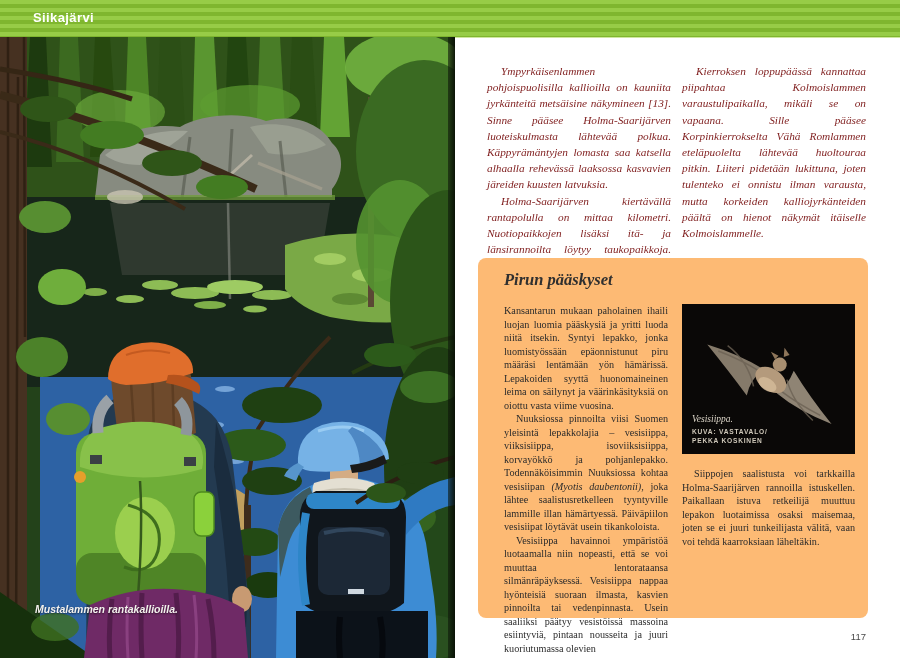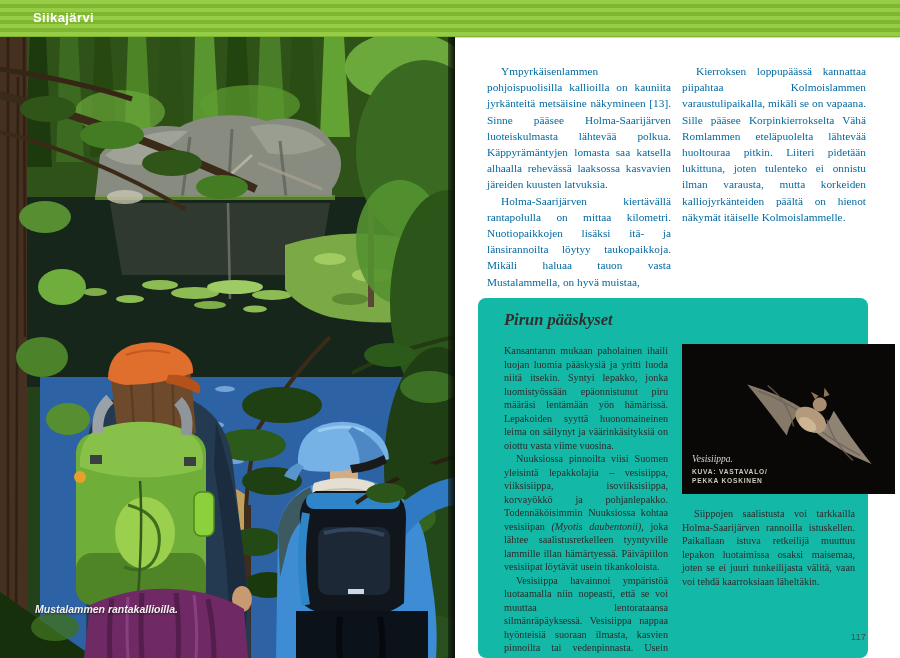--- a/index.html
+++ b/index.html
@@ -18,37 +18,37 @@
   .photo-wrap svg{display:block;}
   .photo-caption{position:absolute;left:35px;top:566px;color:#f4f2ee;
           font-family:"Liberation Sans", sans-serif;font-style:italic;font-weight:bold;font-size:10.5px;
           text-shadow:0 1px 2px rgba(0,0,0,.55);}
   .pagenum-left{position:absolute;left:31px;top:596px;color:#efeeea;
           font-family:"Liberation Sans", sans-serif;font-size:9.5px;text-shadow:0 1px 2px rgba(0,0,0,.5);margin-top:44px;}
   .gutter{position:absolute;left:449px;top:37px;width:6px;height:621px;
           background:linear-gradient(to right,rgba(10,18,6,0),rgba(8,14,5,.85));}
 
   
-  .col{position:absolute;top:63px;color:#0369a1;}
+  .col{position:absolute;top:63px;color:#7f1d1d;font-style:italic;}
   .col p{margin:0;font-size:11.3px;line-height:16.2px;text-align:justify;}
   .col p.indent{text-indent:14px;}
   .col1{left:487px;width:184px;}
   .col2{left:682px;width:184px;}
 
   
   .infobox{position:absolute;left:478px;top:258px;width:390px;height:360px;
-           background:#14b8a6;border-radius:8px;margin-top:40px;}
+           background:#fdba74;border-radius:8px;}
   .infobox h2{position:absolute;left:26px;top:12px;margin:0;color:#2f2f2f;
            font-family:"Liberation Serif", serif;font-style:italic;font-weight:bold;font-size:16.5px;}
   .box-col{position:absolute;top:46px;color:#2b2b2b;}
   .box-col p{margin:0;font-size:10.2px;line-height:13.5px;text-align:justify;}
   .box-col p.indent{text-indent:12px;}
   .box-col1{left:26px;width:164px;}
   .box-col2{left:204px;width:173px;}
-  .bat-figure{position:relative;width:173px;height:150px;margin:0 0 13px 0;background:#0a0807;padding-left:40px;}
+  .bat-figure{position:relative;width:173px;height:150px;margin:0 0 13px 0;background:#0a0807;}
   .bat-figure svg{display:block;}
   .bat-caption{position:absolute;left:10px;bottom:9px;color:#ddd6c9;}
   .bat-name{display:block;font-family:"Liberation Serif", serif;font-style:italic;font-size:9.5px;margin-bottom:3px;}
   .bat-credit{display:block;font-family:"Liberation Sans", sans-serif;font-weight:bold;font-size:6.6px;
            letter-spacing:0.8px;line-height:9px;color:#cfc8ba;}
 
   .pagenum-right{position:absolute;right:34px;top:631px;color:#4a4a4a;
            font-family:"Liberation Sans", sans-serif;font-size:9.5px;}
 </style>
 </head>

